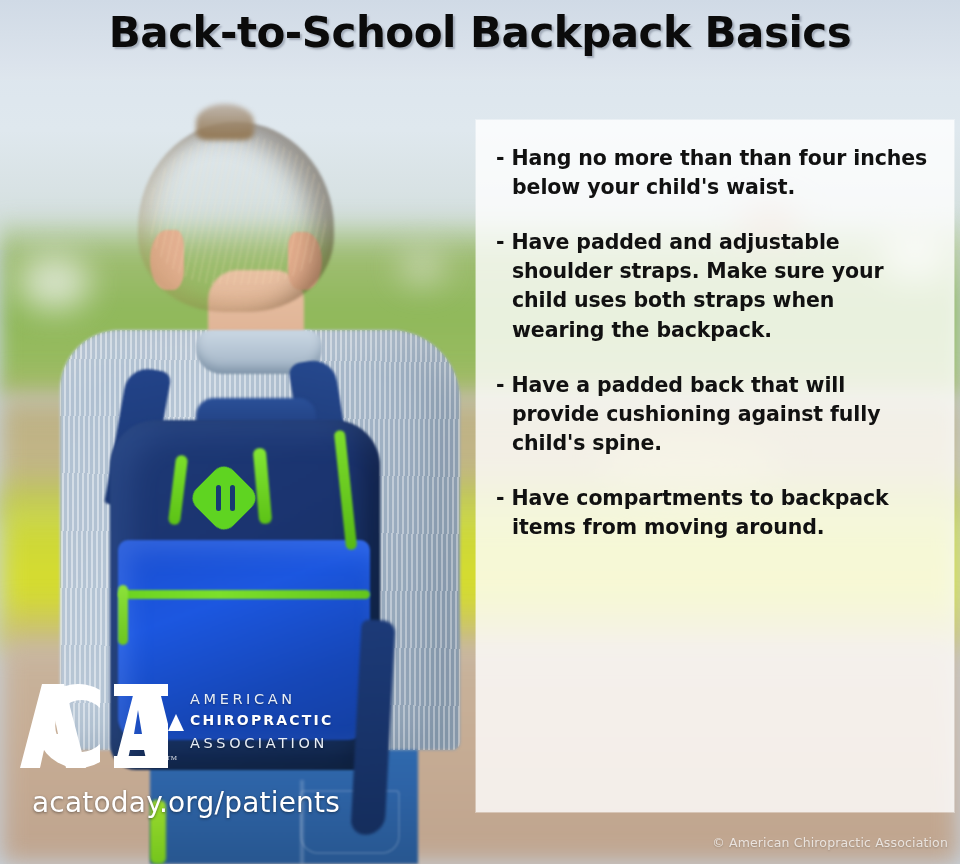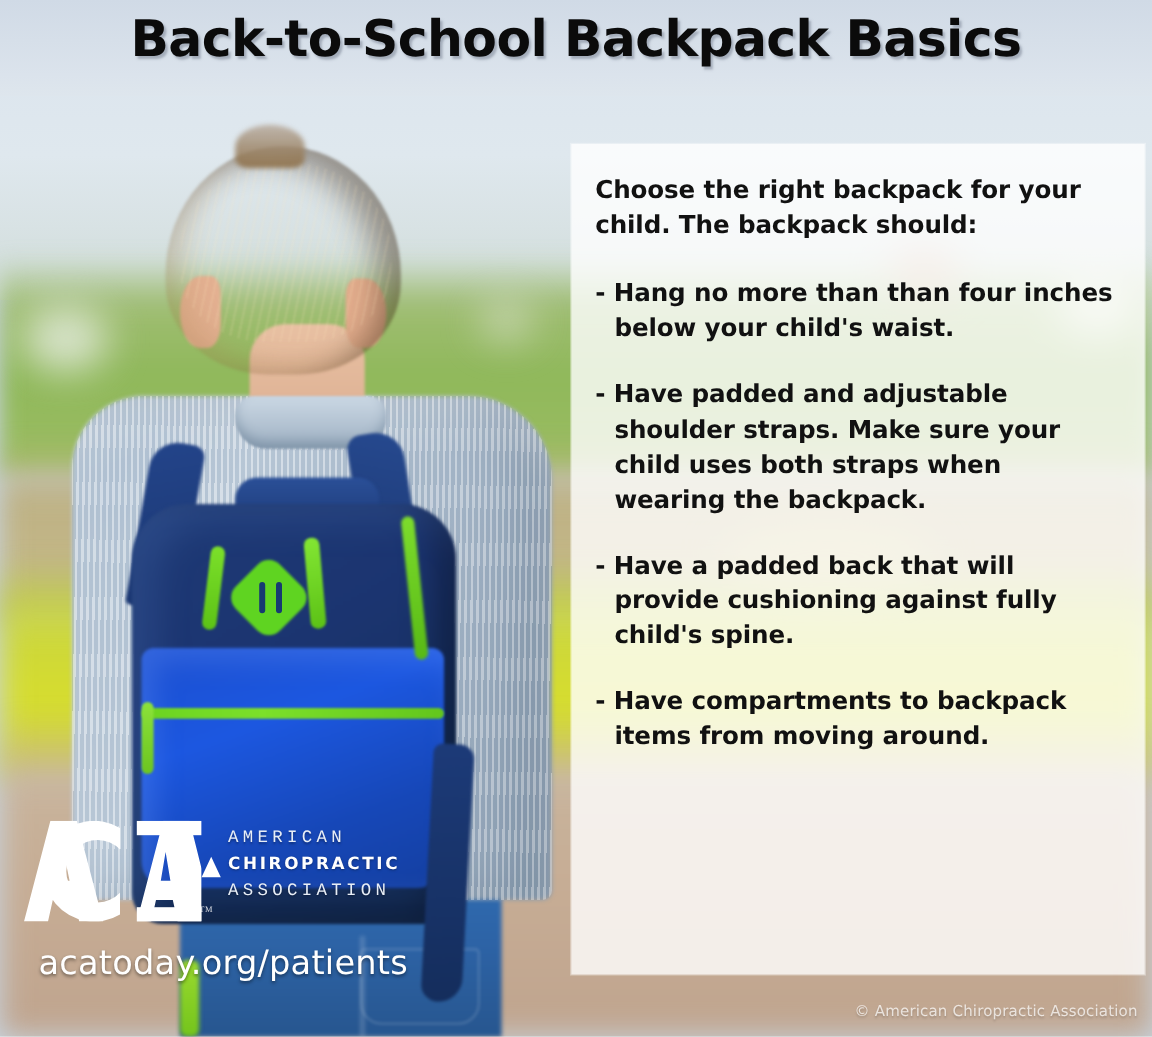--- a/index.html
+++ b/index.html
@@ -343,21 +343,20 @@
     width: 190px;
   }
   .aca-words .w1,
   .aca-words .w3 {
     color: #e8eef6;
     font-size: 14.5px;
     letter-spacing: 3.6px;
     font-weight: normal;
     line-height: 1.55;
     text-shadow: 0 1px 2px rgba(0,0,0,.35);
-    font-family: Liberation Mono, monospace;
   }
   .aca-words .w2 {
     color: #ffffff;
     font-size: 14px;
     letter-spacing: 2.2px;
     font-weight: bold;
     line-height: 1.55;
     text-shadow: 0 1px 2px rgba(0,0,0,.35);
   }
   .aca-tri {
@@ -440,21 +439,20 @@
     <div class="strap-hang"></div>
     <div class="strap-hang-green"></div>
   </div>
 
   <div class="title-bar">
     <div class="title-text">Back-to-School Backpack Basics</div>
   </div>
 
   <div class="panel">
     <div class="panel-inner">
-      <p class="intro">Choose the right backpack for your child. The backpack should:</p>
       <p class="bullet">- Hang no more than than four inches below your child's waist.</p>
       <p class="bullet">- Have padded and adjustable shoulder straps. Make sure your child uses both straps when wearing the backpack.</p>
       <p class="bullet">- Have a padded back that will provide cushioning against fully child's spine.</p>
       <p class="bullet">- Have compartments to backpack items from moving around.</p>
     </div>
   </div>
 
   <div class="logo-block">
     <svg class="aca-mark" viewBox="0 0 150 84">
 

